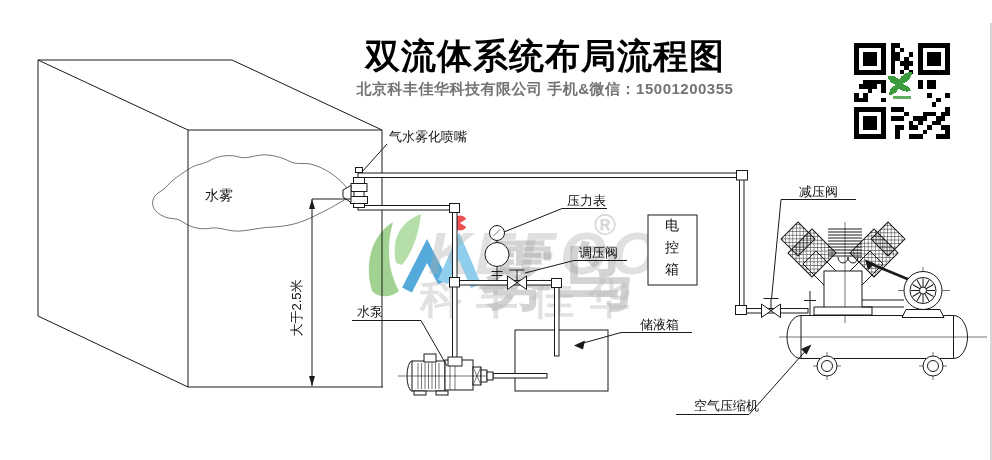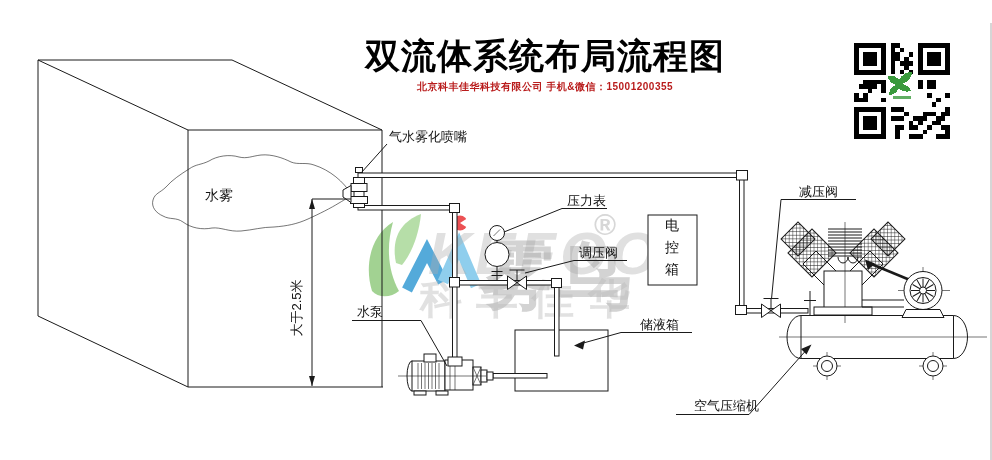--- a/index.html
+++ b/index.html
@@ -7,21 +7,21 @@
     position:relative;width:992px;height:460px;background:#fff;overflow:hidden;
     font-family:"Liberation Sans",sans-serif;
     border-right:2px solid #d6d6d6;border-bottom:2px solid #c9c9c9;box-sizing:border-box;margin-top:23px;
   }
   .title{
     position:absolute;left:305px;top:10px;width:480px;text-align:center;
     font-size:35px;font-weight:bold;color:#000;letter-spacing:1px;white-space:nowrap;
   }
   .subtitle{
     position:absolute;left:305px;top:57px;width:480px;text-align:center;
-    font-size:10px;font-weight:bold;color:#b91c1c;letter-spacing:.5px;white-space:nowrap;
+    font-size:15px;font-weight:bold;color:#737373;letter-spacing:.5px;white-space:nowrap;
   }
   svg{position:absolute;left:0;top:0;}
   #qr-svg{left:854px;top:20px;}
   .ln{stroke:#1a1a1a;stroke-width:1;fill:none;}
   .tln{stroke:#1a1a1a;stroke-width:.6;fill:none;}
   .pipe{fill:#fff;stroke:#1a1a1a;stroke-width:1;}
   .sym{fill:#fff;stroke:#1a1a1a;stroke-width:1;}
   .blk{fill:#1a1a1a;stroke:none;}
   .lbl{font:13px "Liberation Sans",sans-serif;fill:#111;}
   .lbl-s{font:14px "Liberation Sans",sans-serif;fill:#111;}

